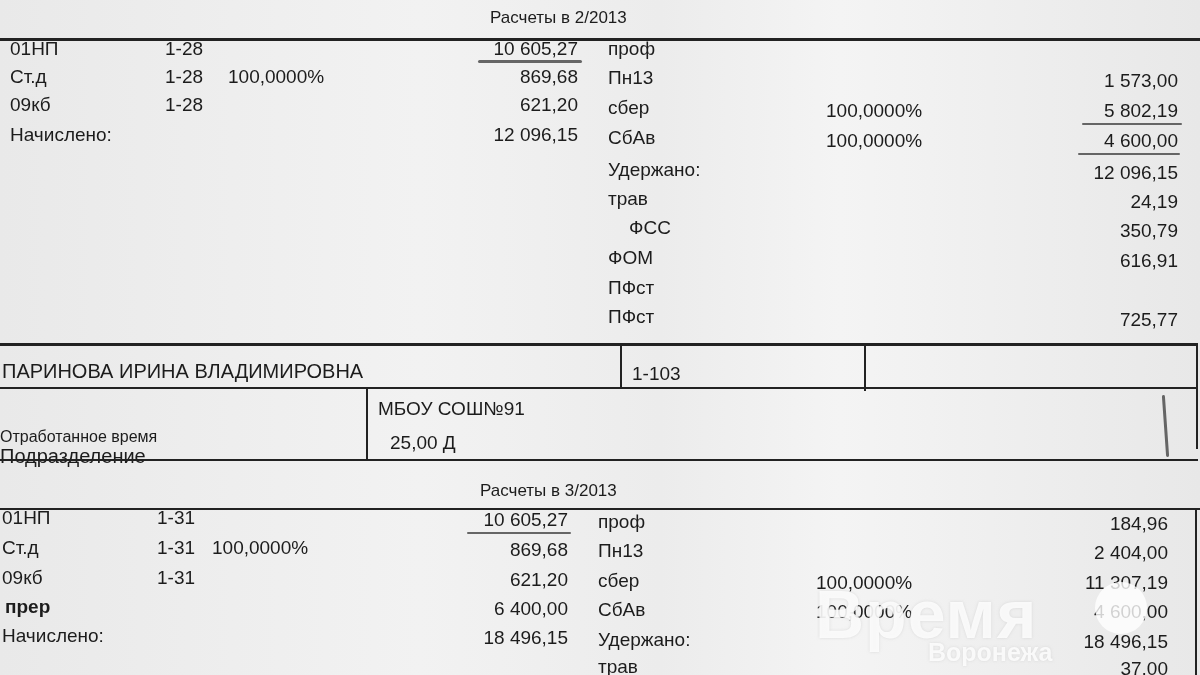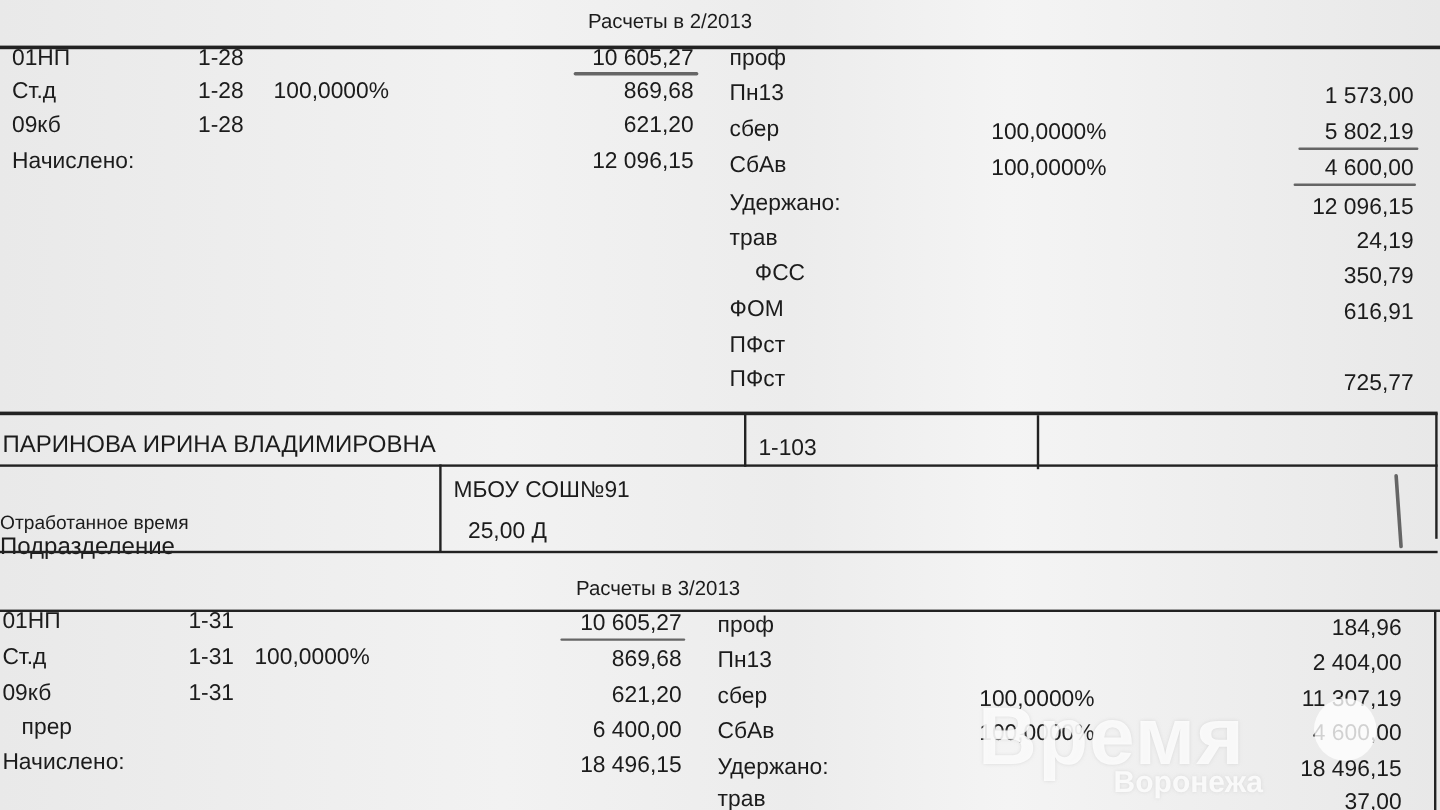--- a/index.html
+++ b/index.html
@@ -112,21 +112,21 @@
 
   <div class="abs t" style="left:2px;top:537px;">Ст.д</div>
   <div class="abs t" style="left:157px;top:537px;">1-31</div>
   <div class="abs t" style="left:212px;top:537px;">100,0000%</div>
   <div class="abs t r" style="left:420px;top:539px;width:148px;">869,68</div>
 
   <div class="abs t" style="left:2px;top:567px;">09кб</div>
   <div class="abs t" style="left:157px;top:567px;">1-31</div>
   <div class="abs t r" style="left:420px;top:569px;width:148px;">621,20</div>
 
-  <div class="abs t" style="left:18px;top:596px;">прер</div>
+  <div class="abs t" style="left:5px;top:596px;font-weight:bold;">прер</div>
   <div class="abs t r" style="left:420px;top:598px;width:148px;">6 400,00</div>
 
   <div class="abs t b" style="left:2px;top:625px;">Начислено:</div>
   <div class="abs t b r" style="left:420px;top:627px;width:148px;">18 496,15</div>
 
   <div class="abs t" style="left:598px;top:511px;">проф</div>
   <div class="abs t r" style="left:990px;top:513px;width:178px;">184,96</div>
   <div class="abs t" style="left:598px;top:540px;">Пн13</div>
   <div class="abs t r" style="left:990px;top:542px;width:178px;">2 404,00</div>
   <div class="abs t" style="left:598px;top:570px;">сбер</div>

